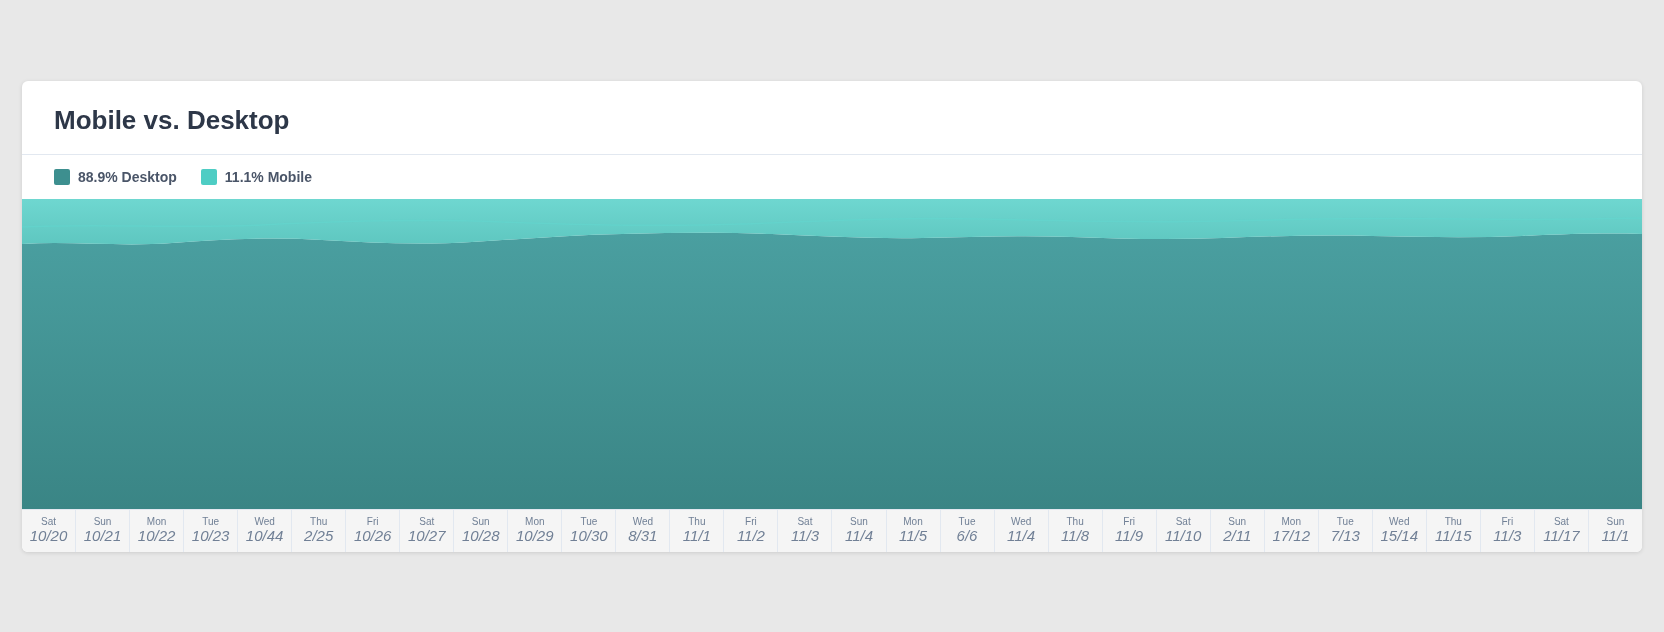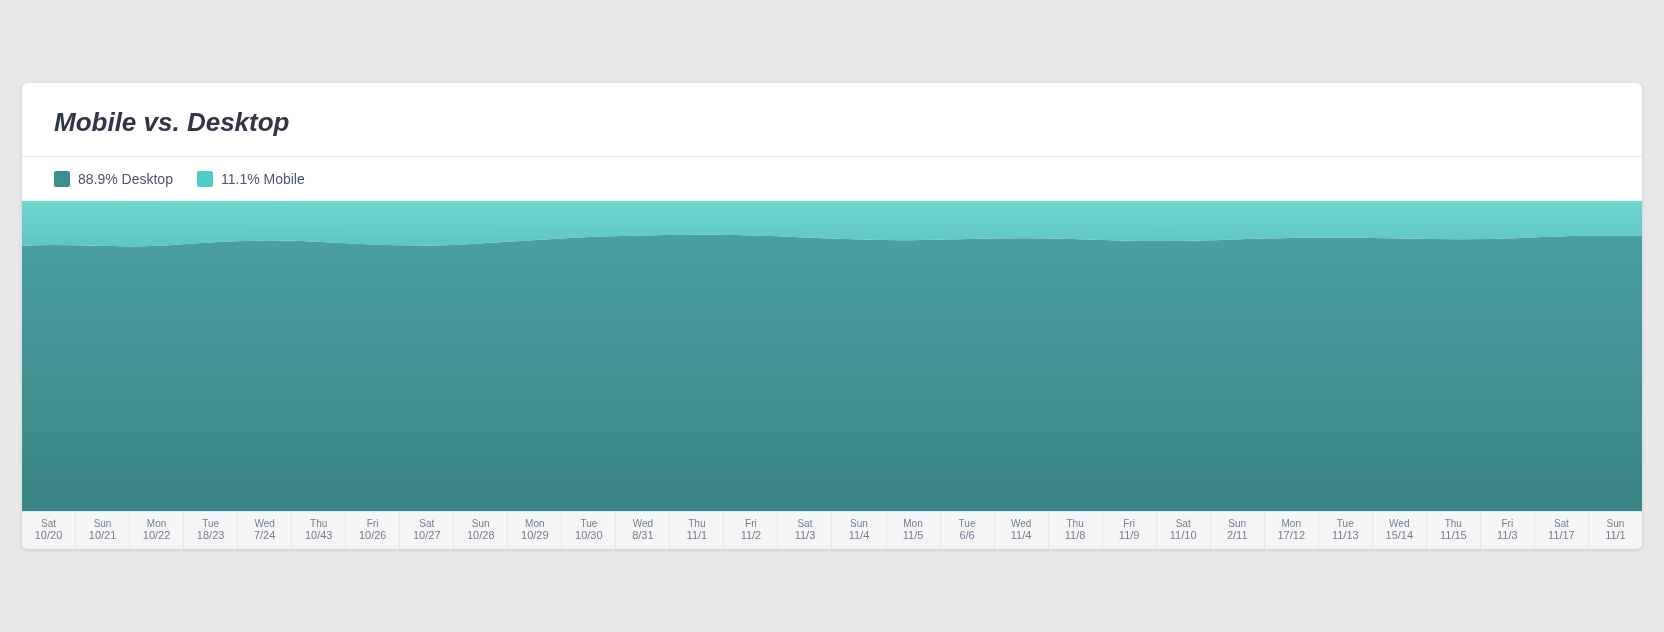--- a/index.html
+++ b/index.html
@@ -14,21 +14,20 @@
     }
     .card {
       background: #ffffff;
       border-radius: 6px;
       box-shadow: 0 1px 4px rgba(0,0,0,0.12);
       width: 1620px;
       overflow: hidden;
     }
     .card-header {
       padding: 24px 32px 18px;
-      font-style: italic;
     }
     .card-title {
       font-size: 26px;
       font-weight: 600;
       color: #2d3748;
     }
     .divider {
       border: none;
       border-top: 1px solid #e2e8f0;
       margin: 0;
@@ -45,20 +44,21 @@
       gap: 8px;
     }
     .legend-swatch {
       width: 16px;
       height: 16px;
       border-radius: 2px;
     }
     .legend-label {
       font-size: 14px;
       color: #4a5568;
+      font-weight: bold;
     }
     .chart-area {
       position: relative;
       width: 100%;
       height: 310px;
       overflow: hidden;
     }
     .chart-svg {
       width: 100%;
       height: 100%;
@@ -83,23 +83,24 @@
     }
     .x-tick:first-child {
       border-left: none;
     }
     .x-tick-day {
       font-size: 10px;
       color: #718096;
       white-space: nowrap;
     }
     .x-tick-date {
-      font-size: 11px;
+      font-size: 15px;
       color: #718096;
       white-space: nowrap;
+      font-style: italic;
     }
   </style>
 </head>
 <body>
 
 <div class="card">
   <div class="card-header">
     <h2 class="card-title">Mobile vs. Desktop</h2>
   </div>
   <hr class="divider">
@@ -173,29 +174,29 @@
       <div class="x-tick">
         <span class="x-tick-day">Sun</span>
         <span class="x-tick-date">10/21</span>
       </div>
       <div class="x-tick">
         <span class="x-tick-day">Mon</span>
         <span class="x-tick-date">10/22</span>
       </div>
       <div class="x-tick">
         <span class="x-tick-day">Tue</span>
-        <span class="x-tick-date">18/23</span>
-      </div>
-      <div class="x-tick">
-        <span class="x-tick-day">Wed</span>
-        <span class="x-tick-date">7/24</span>
-      </div>
-      <div class="x-tick">
-        <span class="x-tick-day">Thu</span>
-        <span class="x-tick-date">10/43</span>
+        <span class="x-tick-date">10/23</span>
+      </div>
+      <div class="x-tick">
+        <span class="x-tick-day">Wed</span>
+        <span class="x-tick-date">10/44</span>
+      </div>
+      <div class="x-tick">
+        <span class="x-tick-day">Thu</span>
+        <span class="x-tick-date">2/25</span>
       </div>
       <div class="x-tick">
         <span class="x-tick-day">Fri</span>
         <span class="x-tick-date">10/26</span>
       </div>
       <div class="x-tick">
         <span class="x-tick-day">Sat</span>
         <span class="x-tick-date">10/27</span>
       </div>
       <div class="x-tick">
@@ -257,21 +258,21 @@
       <div class="x-tick">
         <span class="x-tick-day">Sun</span>
         <span class="x-tick-date">2/11</span>
       </div>
       <div class="x-tick">
         <span class="x-tick-day">Mon</span>
         <span class="x-tick-date">17/12</span>
       </div>
       <div class="x-tick">
         <span class="x-tick-day">Tue</span>
-        <span class="x-tick-date">11/13</span>
+        <span class="x-tick-date">7/13</span>
       </div>
       <div class="x-tick">
         <span class="x-tick-day">Wed</span>
         <span class="x-tick-date">15/14</span>
       </div>
       <div class="x-tick">
         <span class="x-tick-day">Thu</span>
         <span class="x-tick-date">11/15</span>
       </div>
       <div class="x-tick">

